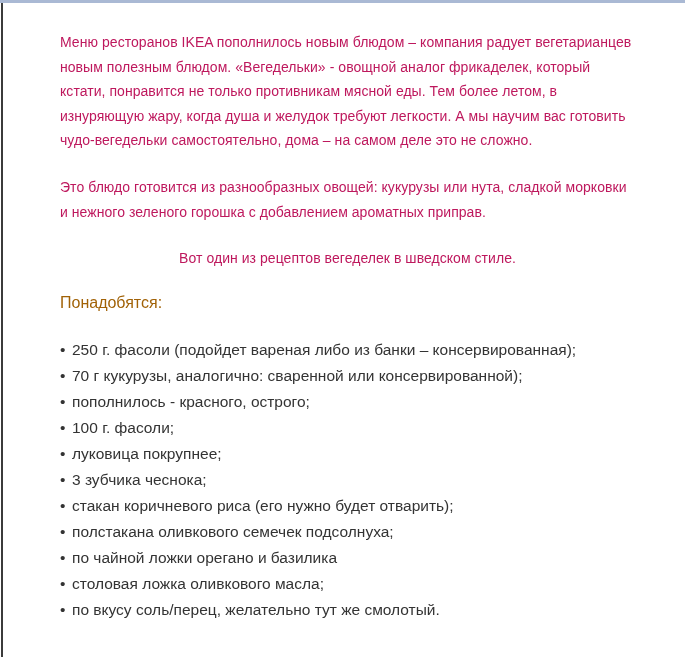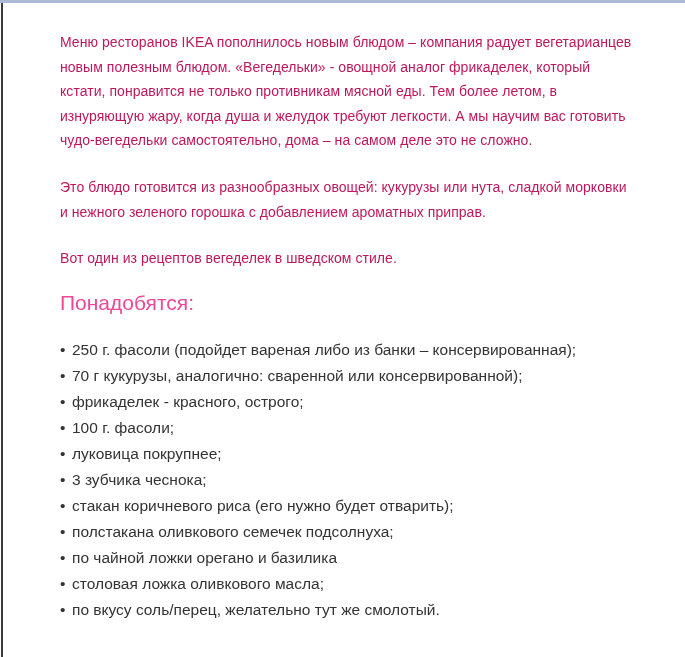--- a/index.html
+++ b/index.html
@@ -52,27 +52,27 @@
   }
 
   .para {
     margin: 0 0 22px 0;
     font-size: 14px;
     line-height: 24.6px;
     color: #be185d;
     letter-spacing: 0.05px;
     max-width: 578px;
   }
-  .para.tight { margin-bottom: 20px; }
+  .para.tight { margin-bottom: 20px; text-align: center; }
 
   .needs-label {
     margin: 0 0 22px 0;
-    font-size: 21px;
+    font-size: 16px;
     line-height: 24.6px;
-    color: #ec4899;
+    color: #a16207;
   }
 
   .ing-list {
     list-style: none;
     margin: 0;
     padding: 0;
   }
   .ing-item {
     position: relative;
     font-size: 15.5px;
@@ -112,21 +112,21 @@
       <li class="ing-item">
         <span class="dot">•</span>
         <span>250 г. фасоли (подойдет вареная либо из банки – консервированная);</span>
       </li>
       <li class="ing-item">
         <span class="dot">•</span>
         <span>70 г кукурузы, аналогично: сваренной или консервированной);</span>
       </li>
       <li class="ing-item">
         <span class="dot">•</span>
-        <span>фрикаделек - красного, острого;</span>
+        <span>пополнилось - красного, острого;</span>
       </li>
       <li class="ing-item">
         <span class="dot">•</span>
         <span>100 г. фасоли;</span>
       </li>
       <li class="ing-item">
         <span class="dot">•</span>
         <span>луковица покрупнее;</span>
       </li>
       <li class="ing-item">

